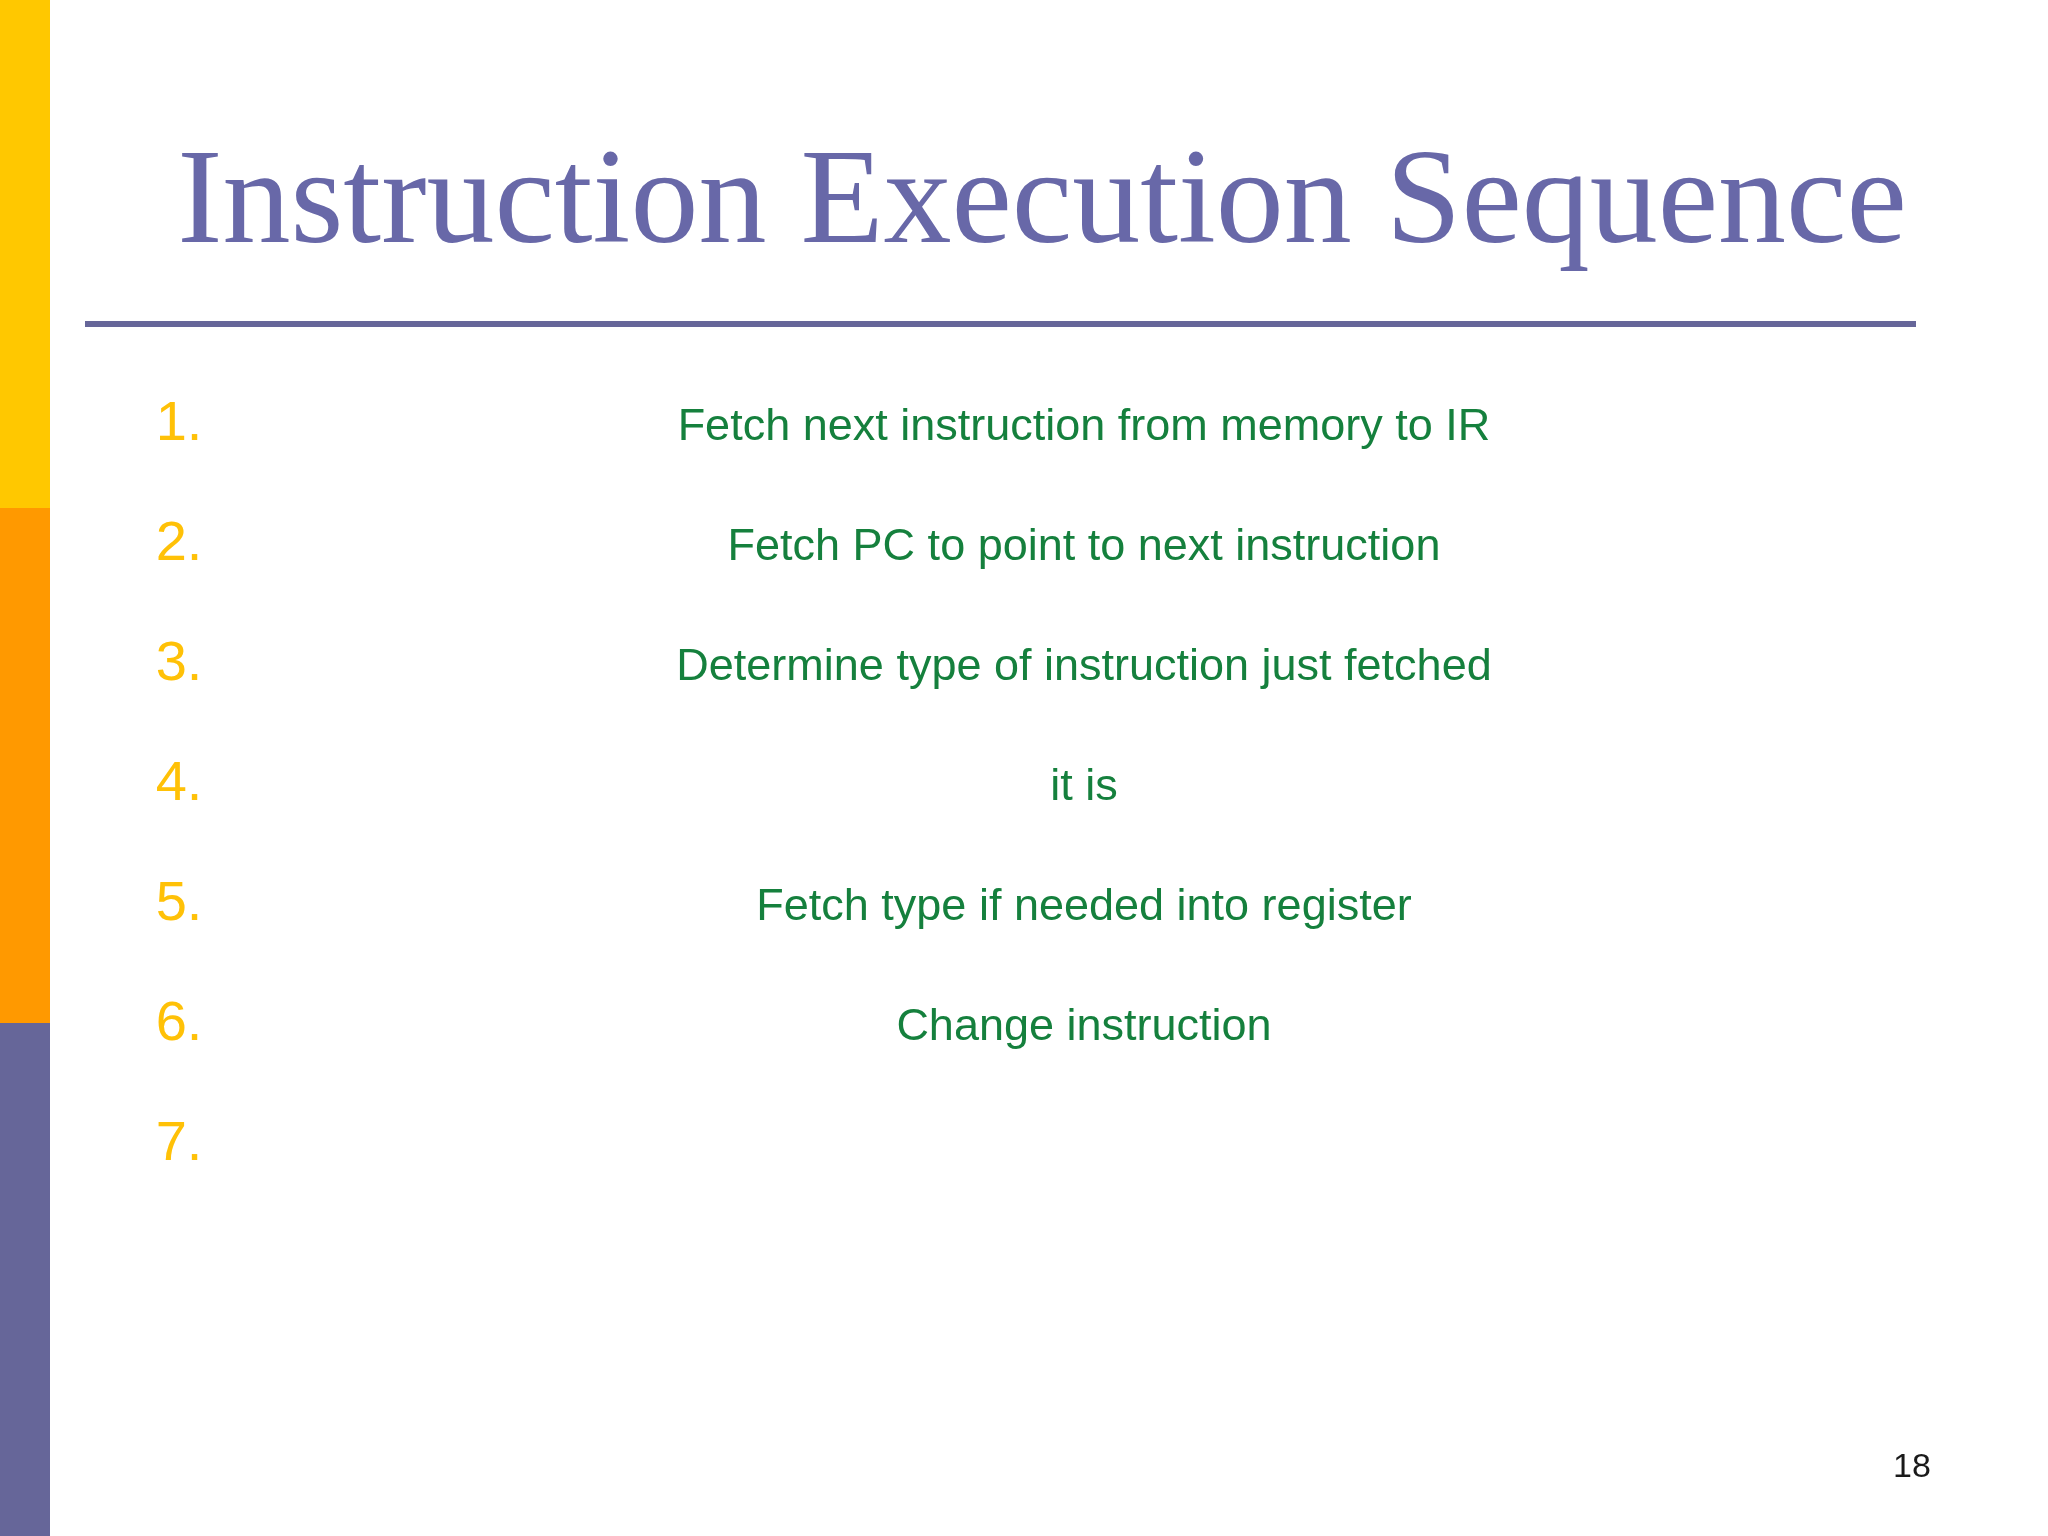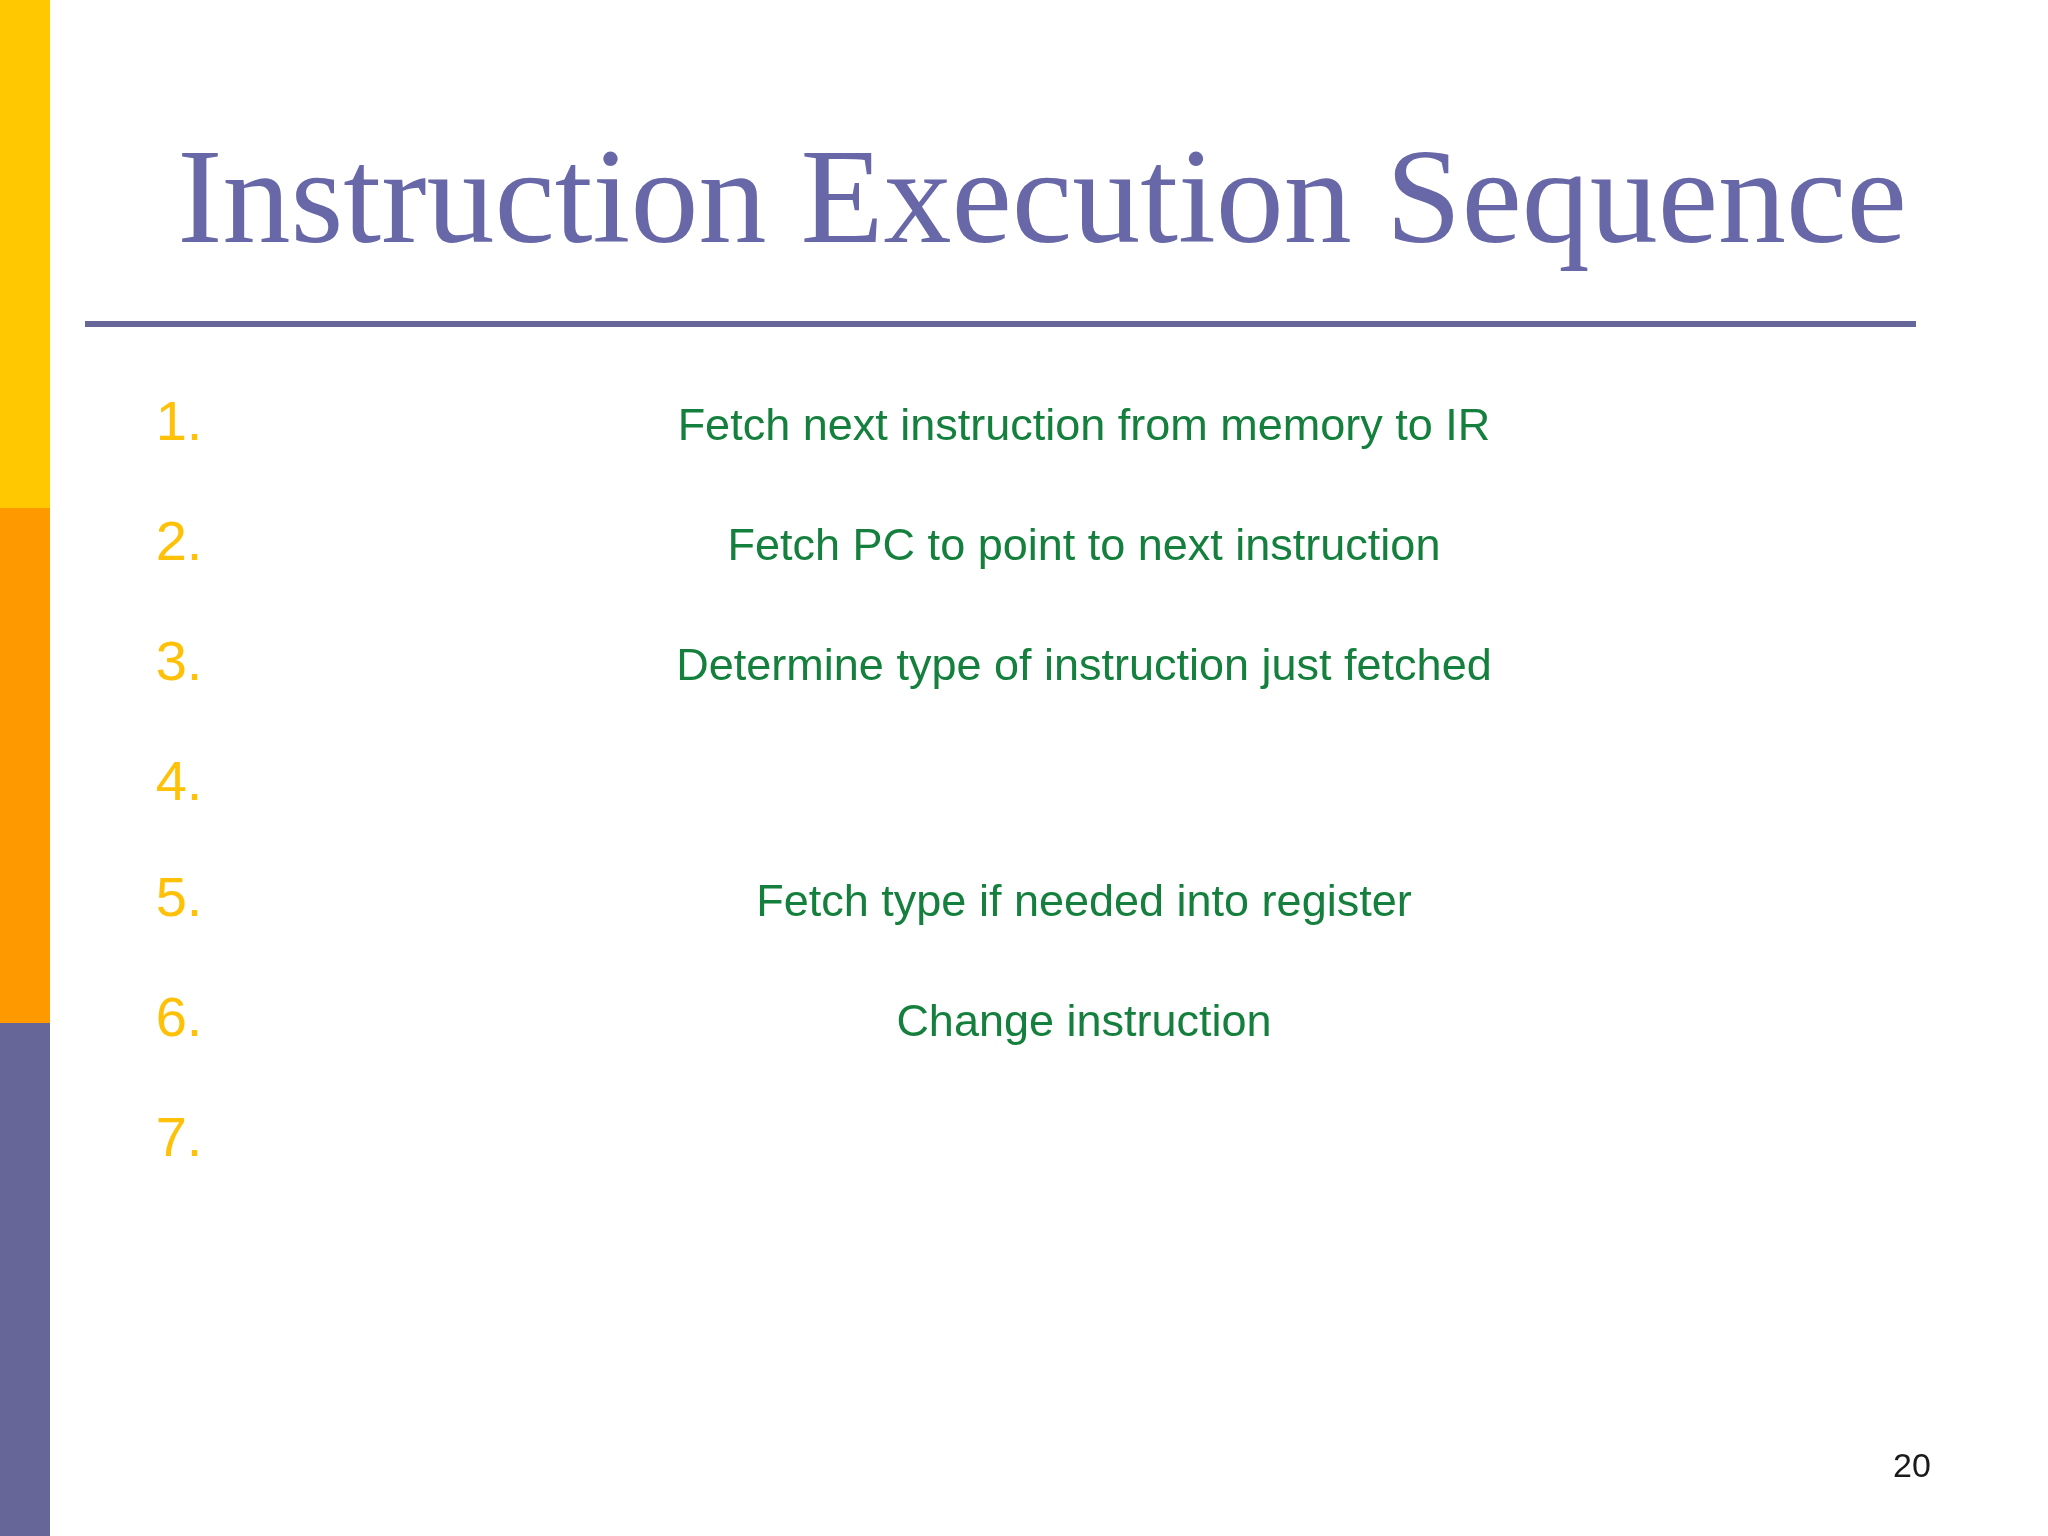--- a/index.html
+++ b/index.html
@@ -112,20 +112,21 @@
     <li class="li-row">
       <span class="li-num">3.</span>
       <span class="li-text">
           <div class="line">Determine type of instruction just fetched</div>
         </span>
     </li>
 
     <li class="li-row">
       <span class="li-num">4.</span>
       <span class="li-text">
+          <div class="line">it is</div>
         </span>
     </li>
 
     <li class="li-row">
       <span class="li-num">5.</span>
       <span class="li-text">
           <div class="line">Fetch type if needed into register</div>
         </span>
     </li>
 
@@ -134,15 +135,15 @@
       <span class="li-text">
           <div class="line">Change instruction</div>
         </span>
     </li>
 
     <li class="li-row">
       <span class="li-num">7.</span>
     </li>
   </ol>
 
-  <div class="page-number">20</div>
+  <div class="page-number">18</div>
 
 </div>
 
 </body></html>

